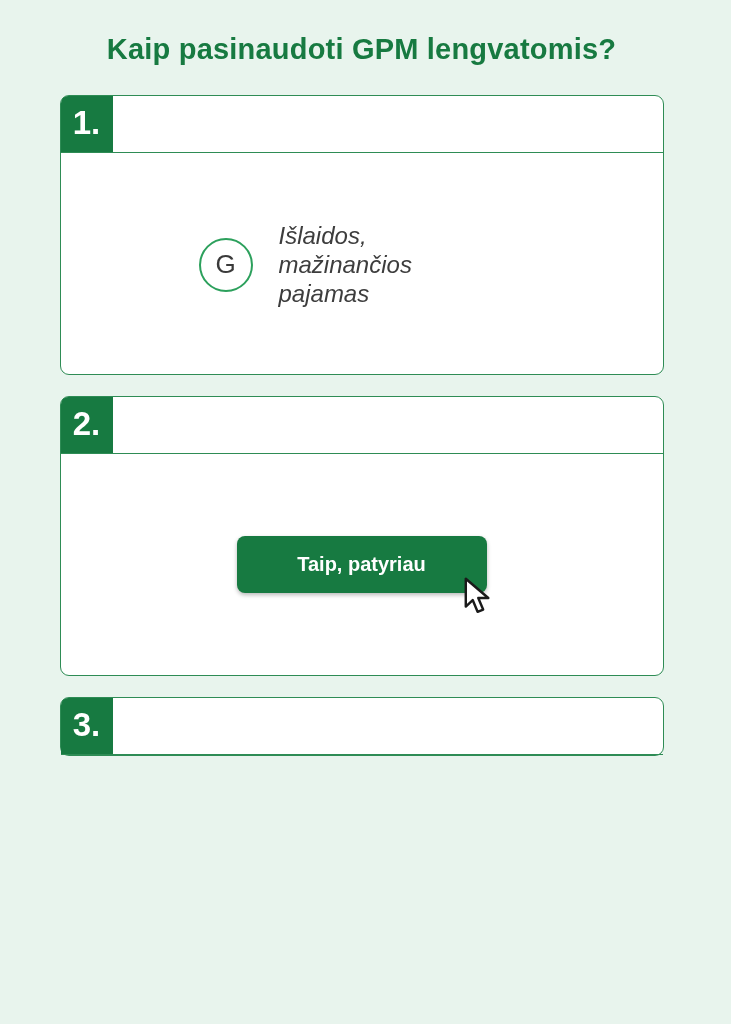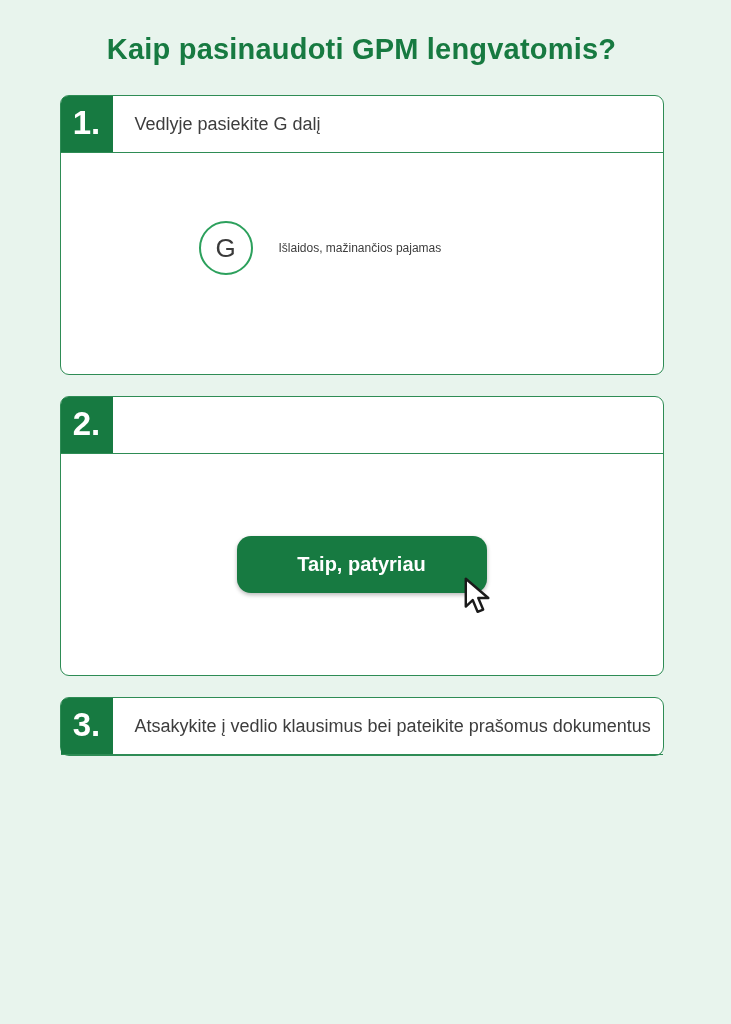--- a/index.html
+++ b/index.html
@@ -88,42 +88,43 @@
     border: 2px solid #2ca05c;
     border-radius: 50%;
     background: #ffffff;
     color: #3a3a3a;
     font-size: 26px;
     display: flex;
     align-items: center;
     justify-content: center;
   }
   .option-label {
-    font-size: 12px;
-    line-height: 41px;
+    font-size: 24px;
+    line-height: 29px;
     color: var(--text);
     width: 215px;
+    font-style: italic;
   }
   .body-center {
     display: flex;
     align-items: center;
     justify-content: center;
   }
   .btn-wrap { position: relative; }
   .green-btn {
     display: block;
     width: 250px;
     height: 57px;
     background: var(--green);
     color: #ffffff;
     font-family: inherit;
     font-size: 20px;
     font-weight: bold;
     border: none;
-    border-radius: 14px;
+    border-radius: 8px;
     box-shadow: 0 2px 4px rgba(0,0,0,0.28);
     cursor: pointer;
   }
   .cursor-icon {
     position: absolute;
     left: 224px;
     top: 40px;
     width: 34px;
     height: 38px;
     pointer-events: none;
@@ -134,21 +135,20 @@
 
 <div class="page">
 
   <h1 class="title">Kaip pasinaudoti GPM lengvatomis?</h1>
 
   <div class="cards">
 
     <section class="card">
       <header class="card-header">
         <div class="badge">1.</div>
-        <div class="heading">Vedlyje pasiekite G dalį</div>
       </header>
       <div class="card-body">
         <div class="option-row">
           <div class="g-circle">G</div>
           <div class="option-label">Išlaidos, mažinančios pajamas</div>
         </div>
       </div>
     </section>
 
     <section class="card">
@@ -161,18 +161,17 @@
           <svg class="cursor-icon" viewBox="0 0 24 28" xmlns="http://www.w3.org/2000/svg">
             <path d="M3 2 L3 22.5 L8.1 17.7 L11.7 26.4 L15.8 24.7 L12.2 16.2 L19.6 16.2 Z" fill="#ffffff" stroke="#1a1a1a" stroke-width="1.8" stroke-linejoin="round"></path>
           </svg>
         </div>
       </div>
     </section>
 
     <section class="card">
       <header class="card-header">
         <div class="badge">3.</div>
-        <div class="heading">Atsakykite į vedlio klausimus bei pateikite prašomus dokumentus</div>
       </header>
     </section>
 
   </div>
 </div>
 
 </body></html>

